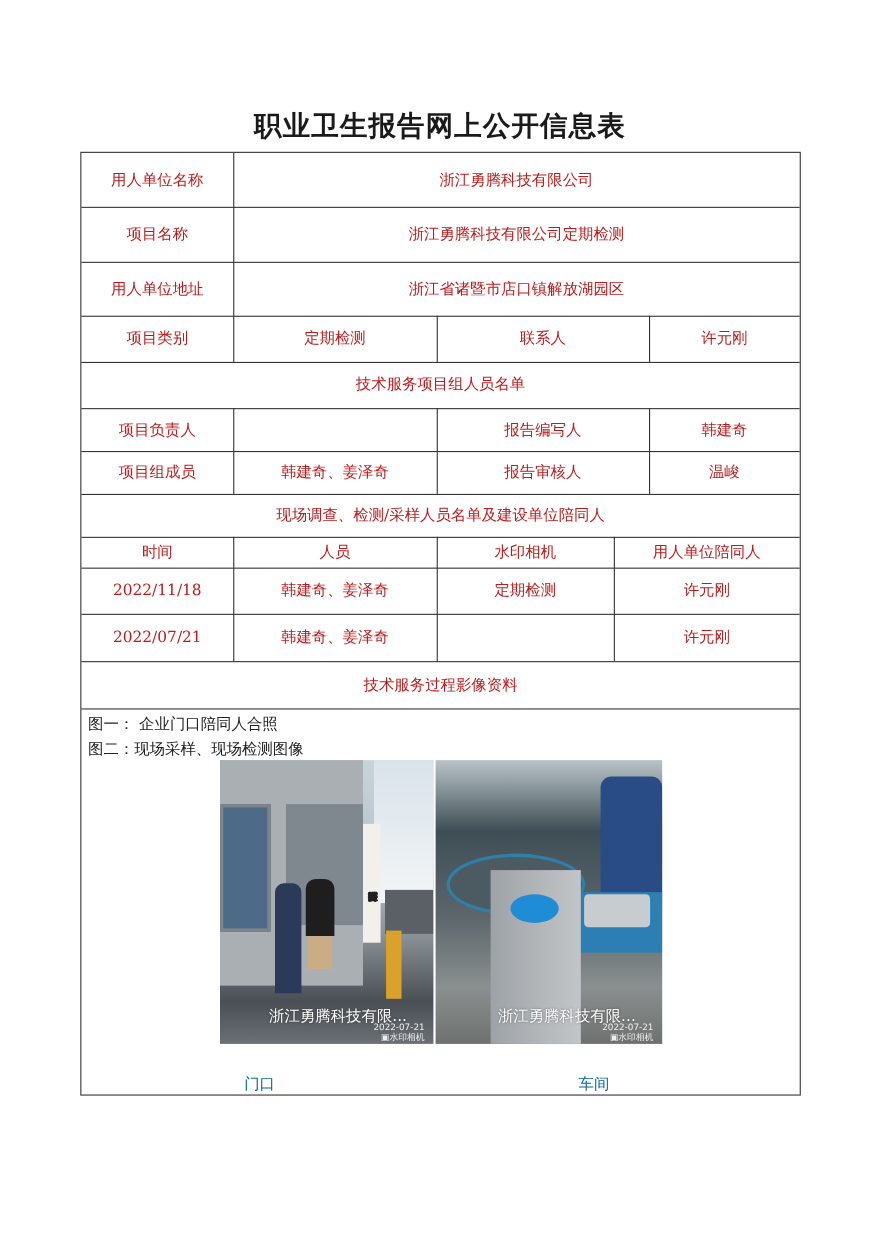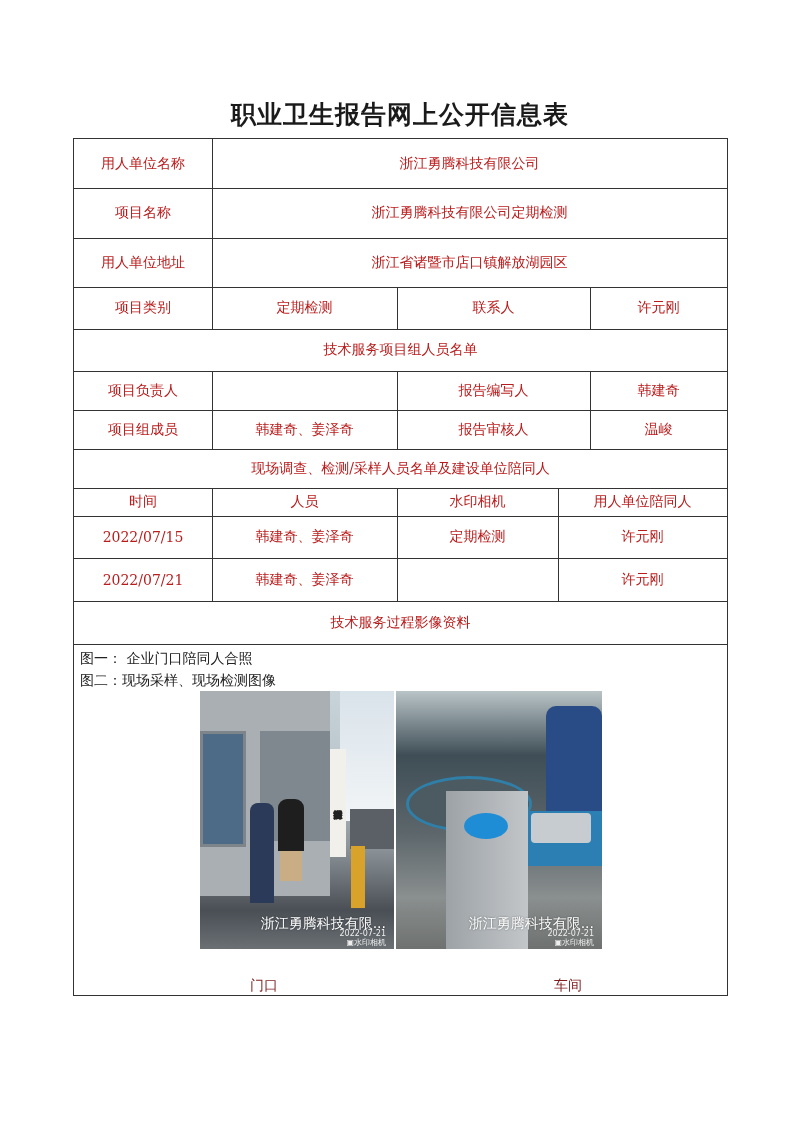--- a/index.html
+++ b/index.html
@@ -8,26 +8,26 @@
   .title { position:absolute; top:98px; left:0; width:800px; text-align:center;
            font-size:25px; font-weight:bold; letter-spacing:1px; color:#1a1a1a; }
   .tbl { position:absolute; left:73px; top:138px; width:655px; height:858px;
          border:1.5px solid #333; box-sizing:border-box; }
   .hl { position:absolute; left:0; width:100%; height:0; border-top:1.2px solid #333; }
   .vl { position:absolute; width:0; border-left:1.2px solid #333; }
   .cell { position:absolute; display:flex; align-items:center; justify-content:center;
           font-size:14px; color:#b91c1c; text-align:center; }
   .note { position:absolute; left:6px; font-size:14px; color:#222; }
   .photo { position:absolute; overflow:hidden; }
-  .wm { position:absolute; left:0; right:0; bottom:16px; text-align:right; padding-right:8px;
+  .wm { position:absolute; left:0; right:0; bottom:16px; text-align:right; padding-right:24px;
         color:#fff; font-family:"DejaVu Sans","Liberation Sans",sans-serif; font-size:14px;
         text-shadow:0 0 2px rgba(0,0,0,.5); white-space:nowrap; }
   .wm-date { position:absolute; right:8px; bottom:2px; color:#eee;
              font-family:"DejaVu Sans","Liberation Sans",sans-serif; font-size:8px; text-align:right; line-height:9px; }
-  .caption { position:absolute; font-size:14px; color:#7f1d1d;margin-left:28px; }
+  .caption { position:absolute; font-size:14px; color:#0369a1; }
 </style>
 </head>
 <body>
 
 <div class="title">职业卫生报告网上公开信息表</div>
 
 <div class="tbl">
 
   <div class="hl" style="top:49px"></div>
   <div class="hl" style="top:99px"></div>
@@ -77,21 +77,21 @@
   <div class="cell" style="left:323px; top:271px; width:193px; height:39px">报告审核人</div>
   <div class="cell" style="left:516px; top:271px; width:137px; height:39px">温峻</div>
 
   <div class="cell" style="left:0; top:310px; width:653px; height:39px">现场调查、检测/采样人员名单及建设单位陪同人</div>
 
   <div class="cell" style="left:0; top:349px; width:138px; height:28px">时间</div>
   <div class="cell" style="left:138px; top:349px; width:185px; height:28px">人员</div>
   <div class="cell" style="left:323px; top:349px; width:161px; height:28px">水印相机</div>
   <div class="cell" style="left:484px; top:349px; width:169px; height:28px">用人单位陪同人</div>
 
-  <div class="cell" style="left:0; top:377px; width:138px; height:42px">2022/07/15</div>
+  <div class="cell" style="left:0; top:377px; width:138px; height:42px">2022/11/18</div>
   <div class="cell" style="left:138px; top:377px; width:185px; height:42px">韩建奇、姜泽奇</div>
   <div class="cell" style="left:323px; top:377px; width:161px; height:42px">定期检测</div>
   <div class="cell" style="left:484px; top:377px; width:169px; height:42px">许元刚</div>
 
   <div class="cell" style="left:0; top:419px; width:138px; height:43px">2022/07/21</div>
   <div class="cell" style="left:138px; top:419px; width:185px; height:43px">韩建奇、姜泽奇</div>
   <div class="cell" style="left:484px; top:419px; width:169px; height:43px">许元刚</div>
 
   <div class="cell" style="left:0; top:462px; width:653px; height:43px">技术服务过程影像资料</div>
 

